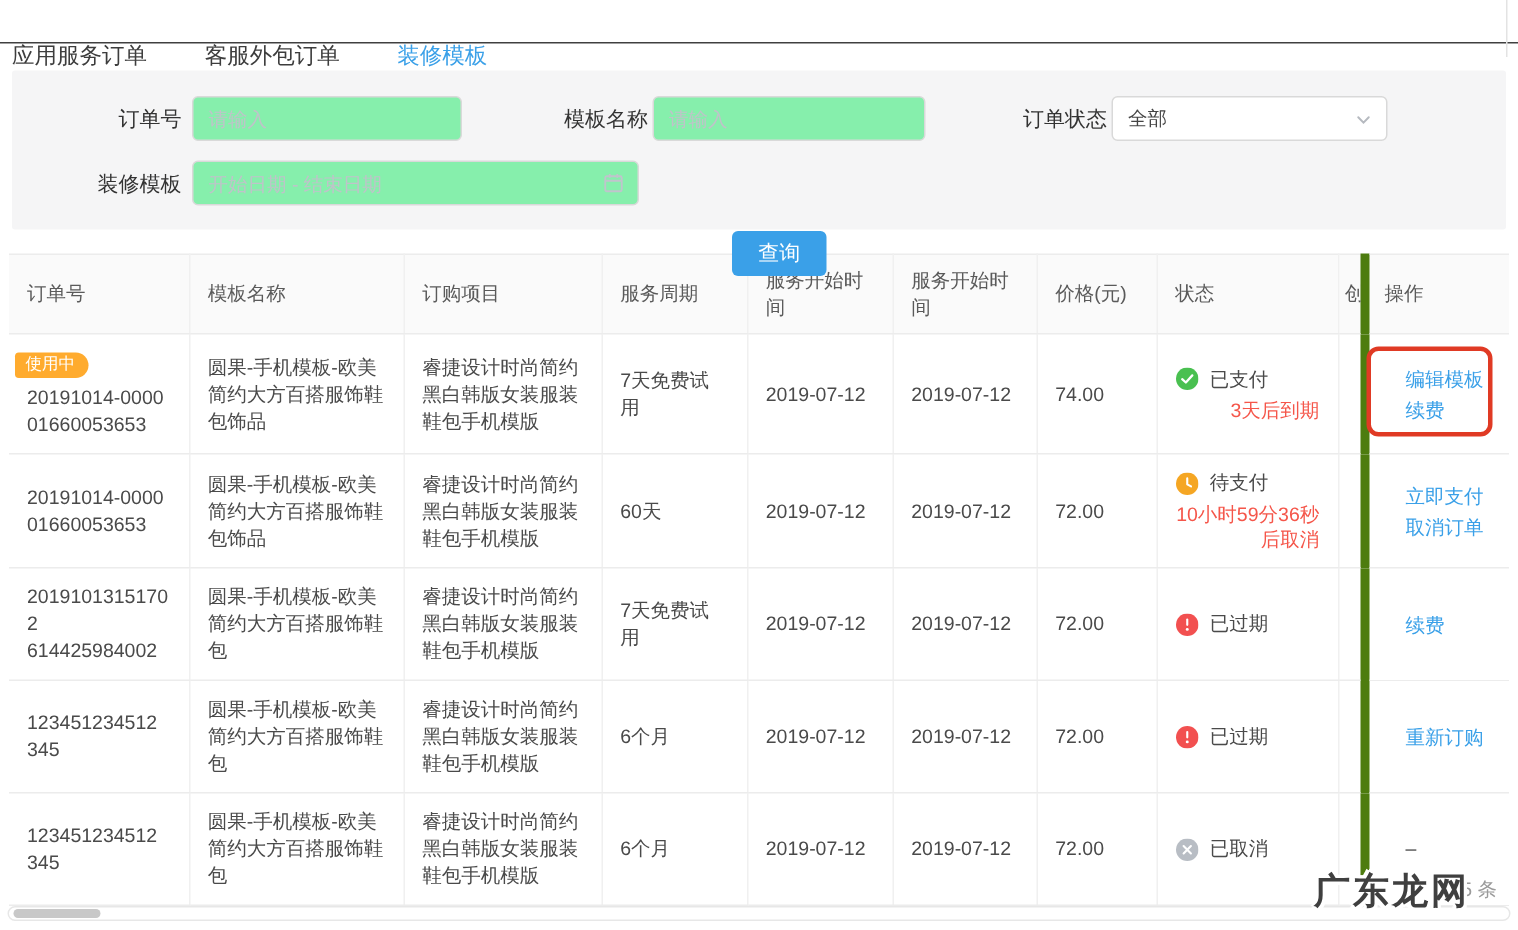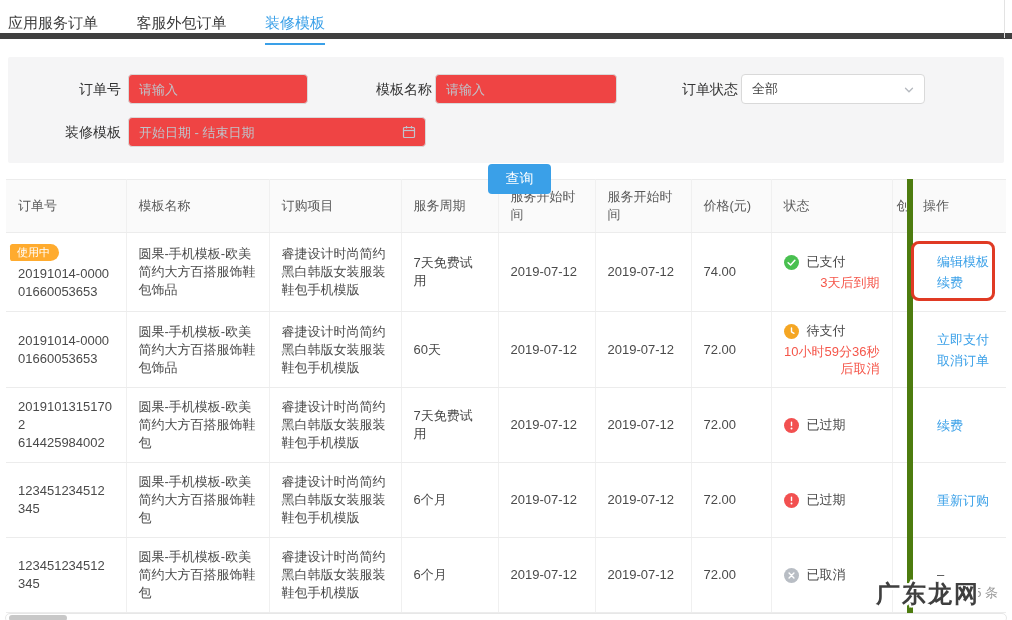--- a/index.html
+++ b/index.html
@@ -1,30 +1,30 @@
 <!DOCTYPE html>
 <html><head>
 <meta charset="utf-8">
 <style>
   * { margin:0; padding:0; box-sizing:border-box; }
   html,body { width:1012px; height:620px; background:#fff; overflow:hidden;
     font-family:"Liberation Sans","DejaVu Sans",sans-serif; }
   .page { position:relative; width:1012px; height:620px; background:#fff; }
 
   
-  .tabs { position:relative; padding:14px 8px 0 8px; border-bottom:6px solid #404040; height:39px; }
+  .tabs { position:relative; padding:28px 8px 0 8px; border-bottom:1px solid #404040; height:25px; }
   .tab { display:inline-block; font-size:15px; color:#3d3d3d; margin-right:34px;
          padding-bottom:10px; cursor:pointer; }
   .tab.active { color:#3aa0e8; border-bottom:2px solid #3aa0e8; margin-bottom:-1px; }
   .top-right-line { position:absolute; right:7px; top:0; width:1px; height:38px; background:#e3e3e3; }
 
   
   .filter { position:relative; margin:18px 8px 0 8px; height:106px; background:#f5f5f6; border-radius:2px; }
   .f-label { position:absolute; width:113px; text-align:right; font-size:14px; color:#333; line-height:30px; }
-  .f-input { position:absolute; height:30px; background:#ef4444; border:1px solid #d9d9d9; border-radius:4px;
+  .f-input { position:absolute; height:30px; background:#86efac; border:1px solid #d9d9d9; border-radius:4px;
              font-size:13px; color:#333; padding:0 10px; outline:none;
              font-family:"Liberation Sans","DejaVu Sans",sans-serif; }
   .f-input::placeholder { color:#bfc3c9; }
   .f-select { position:absolute; height:30px; background:#fff; border:1px solid #d9d9d9; border-radius:4px;
               font-size:13px; color:#444; padding:0 10px; line-height:28px; cursor:pointer; }
   .chev { position:absolute; right:9px; top:9px; }
   .cal { position:absolute; }
   .btn-search { position:absolute; height:30px; width:63px; background:#3aa0e8; color:#fff; border:none;
                 border-radius:4px; font-size:14px; cursor:pointer;
                 font-family:"Liberation Sans","DejaVu Sans",sans-serif;margin-top:47px; }

